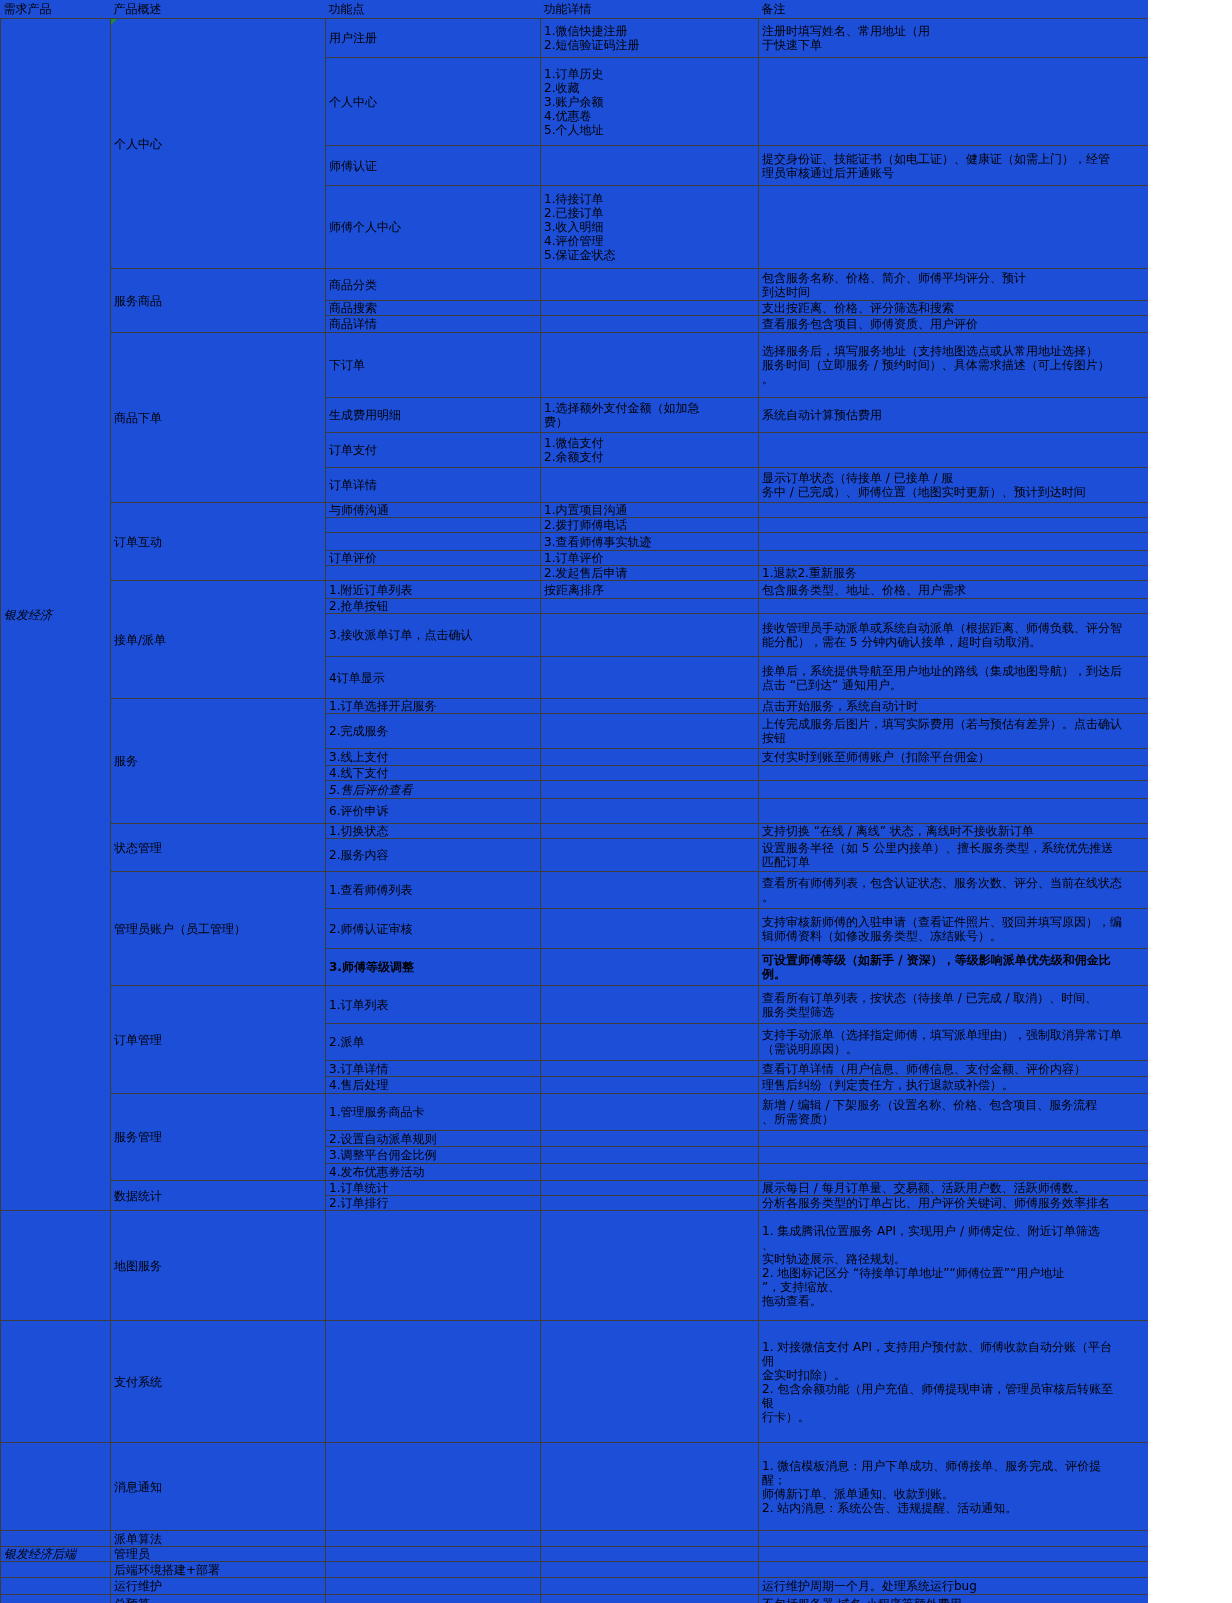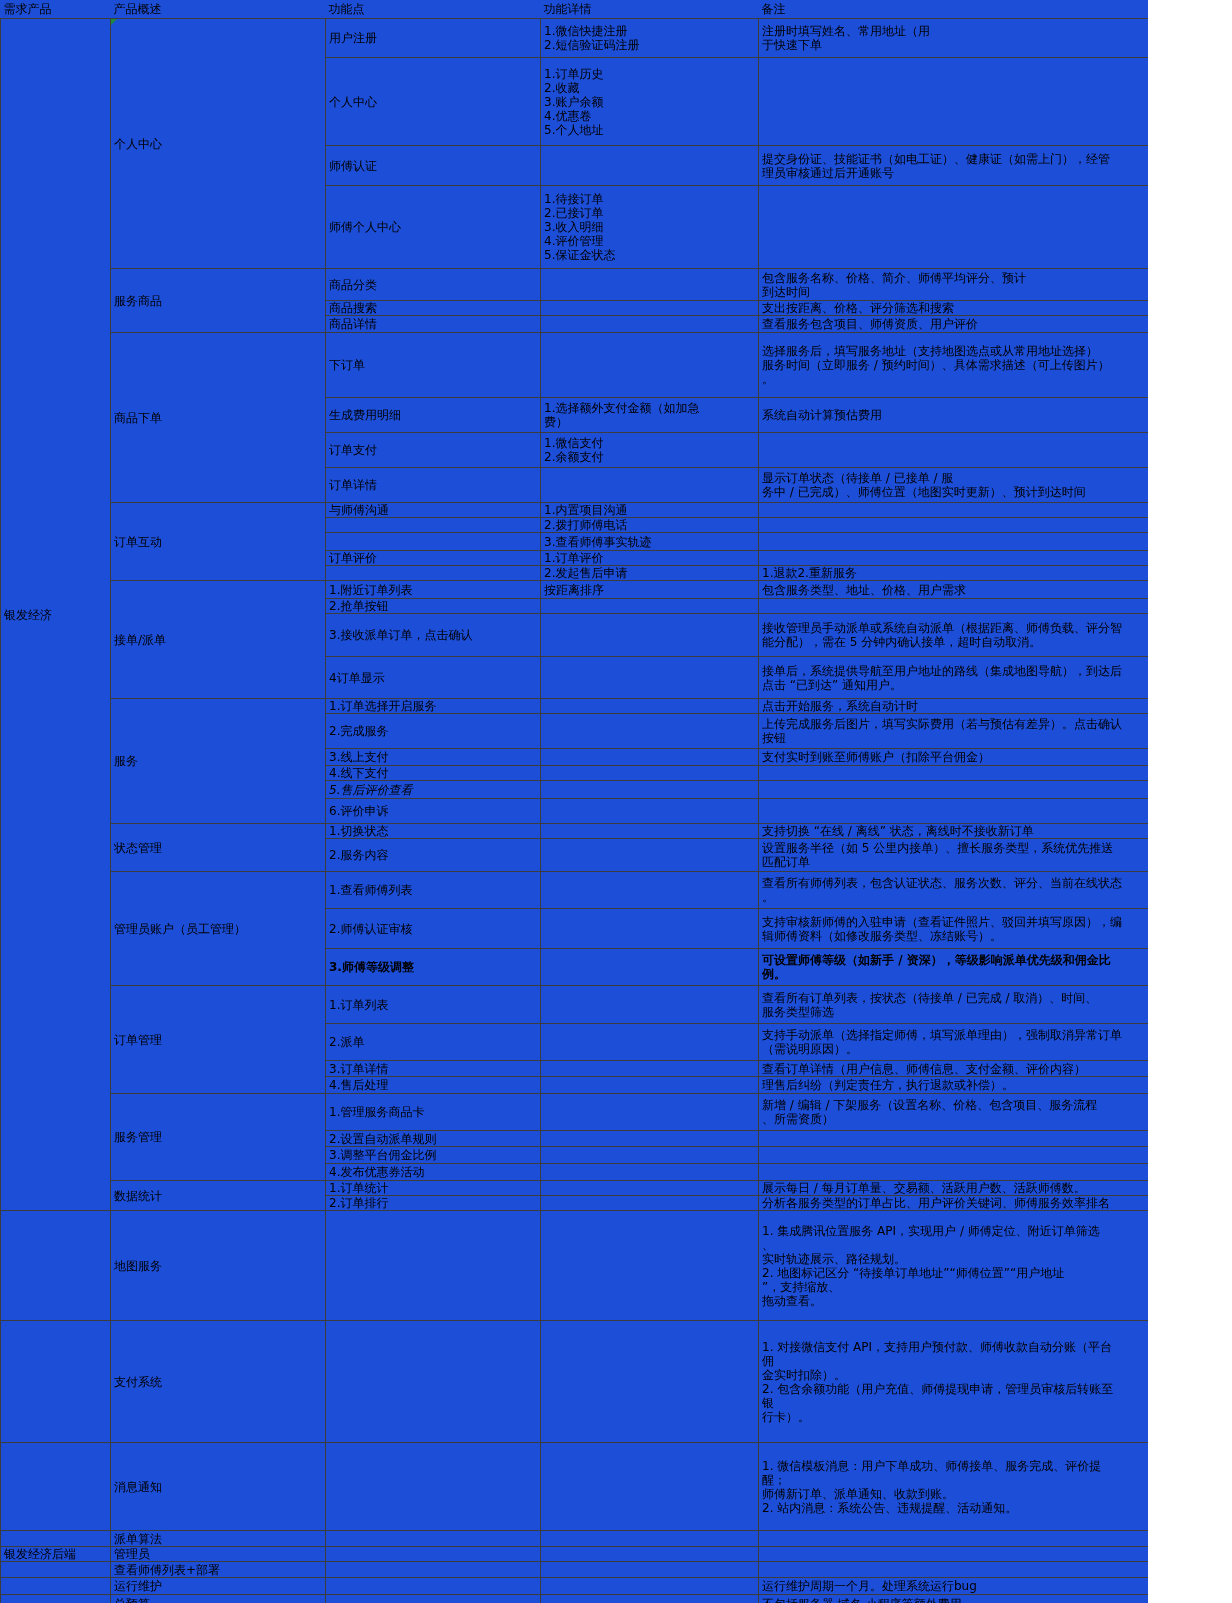--- a/index.html
+++ b/index.html
@@ -24,21 +24,21 @@
     word-break:break-all;
     overflow:hidden;
   }
   table.grid tr.hdr td{
     border:none;
     border-bottom:1px solid #3c3c3c;
     height:18px;
     line-height:17px;
     white-space:nowrap;
   }
-  td.ca{vertical-align:middle;text-align:left;}
+  td.ca{vertical-align:middle;text-align:left;font-style:italic;}
   td.cb{text-align:center;vertical-align:middle;}
   td.cbl{text-align:left;vertical-align:middle;}
   td.big{line-height:18px;}
   .flag{
     position:absolute;left:111px;top:19px;
     width:0;height:0;
     border-top:6px solid #1f8a3b;
     border-right:6px solid transparent;
   }
 </style>
@@ -349,21 +349,21 @@
         </tr>
         <tr style="height: 15px; padding-left: 32px;">
           <td class="ca">银发经济后端</td>
           <td class="cbl">管理员</td>
           <td></td>
           <td></td>
           <td></td>
         </tr>
         <tr style="height: 16px;">
           <td class="ca"></td>
-          <td class="cbl">查看师傅列表+部署</td>
+          <td class="cbl">后端环境搭建+部署</td>
           <td></td>
           <td></td>
           <td></td>
         </tr>
         <tr style="height: 17px;">
           <td class="ca"></td>
           <td class="cbl">运行维护</td>
           <td></td>
           <td></td>
           <td>运行维护周期一个月。处理系统运行bug</td>

